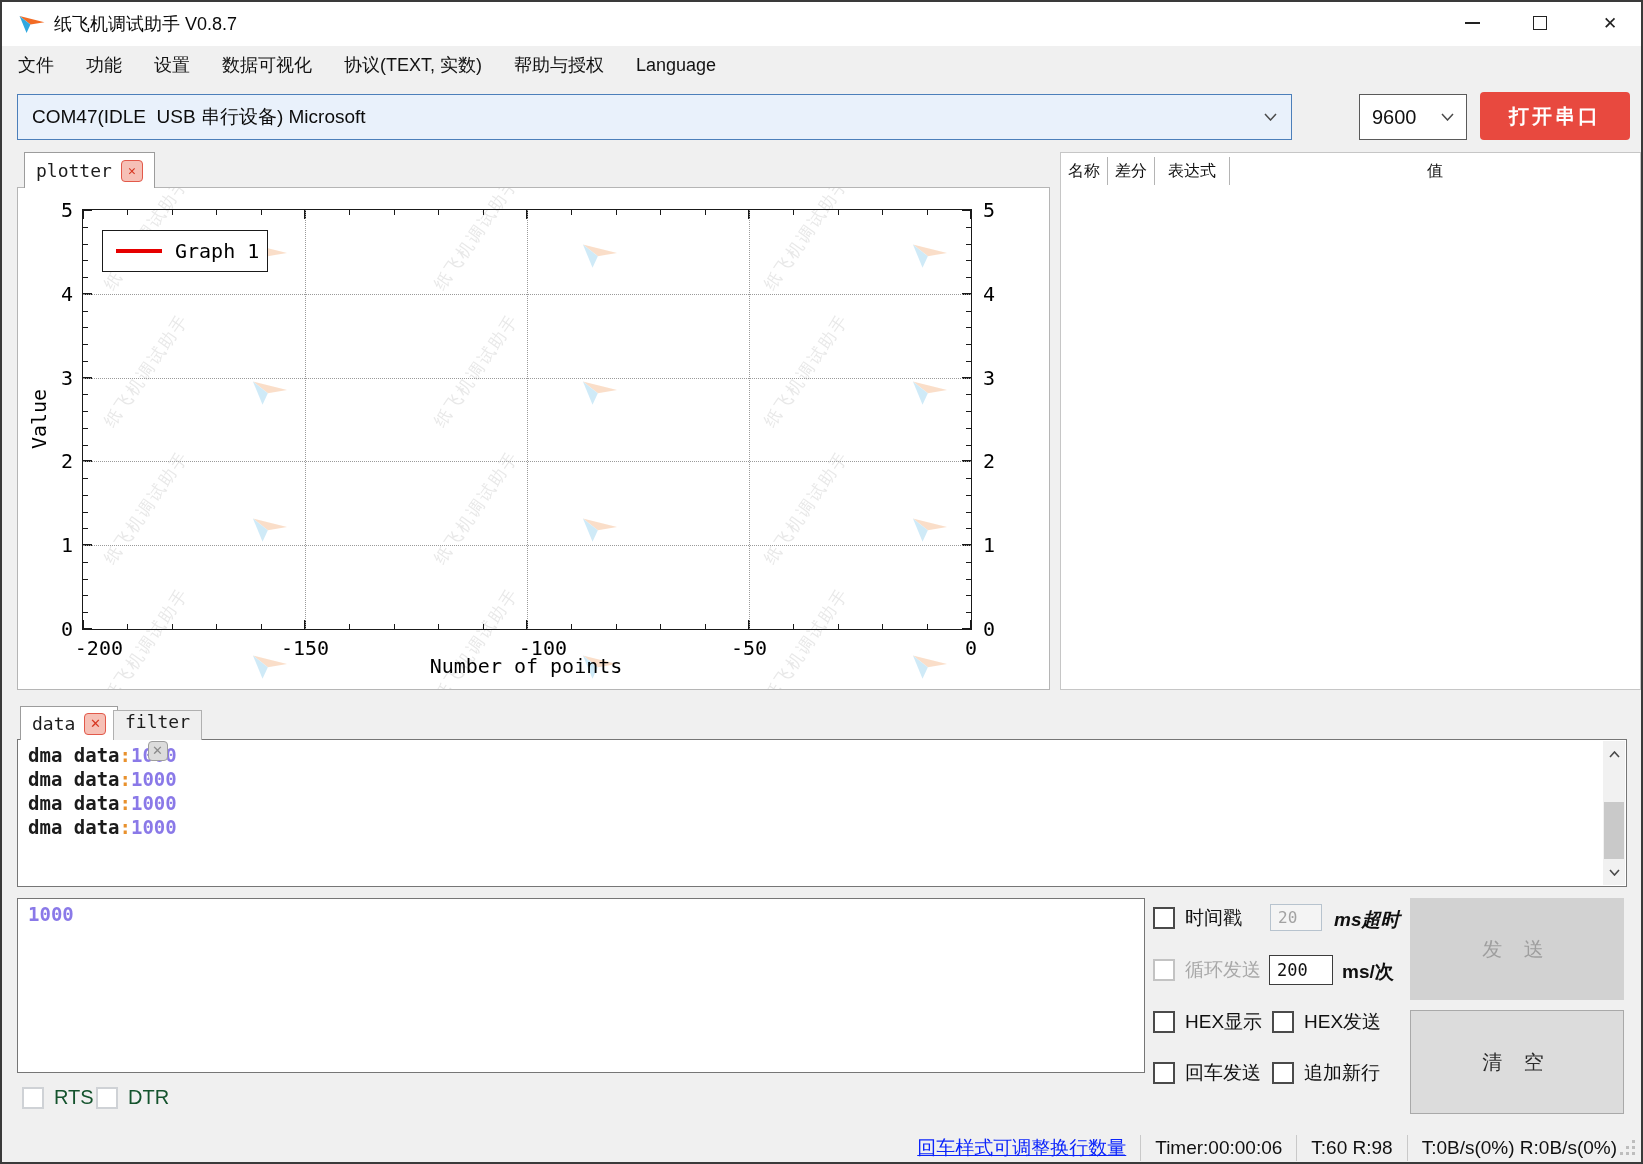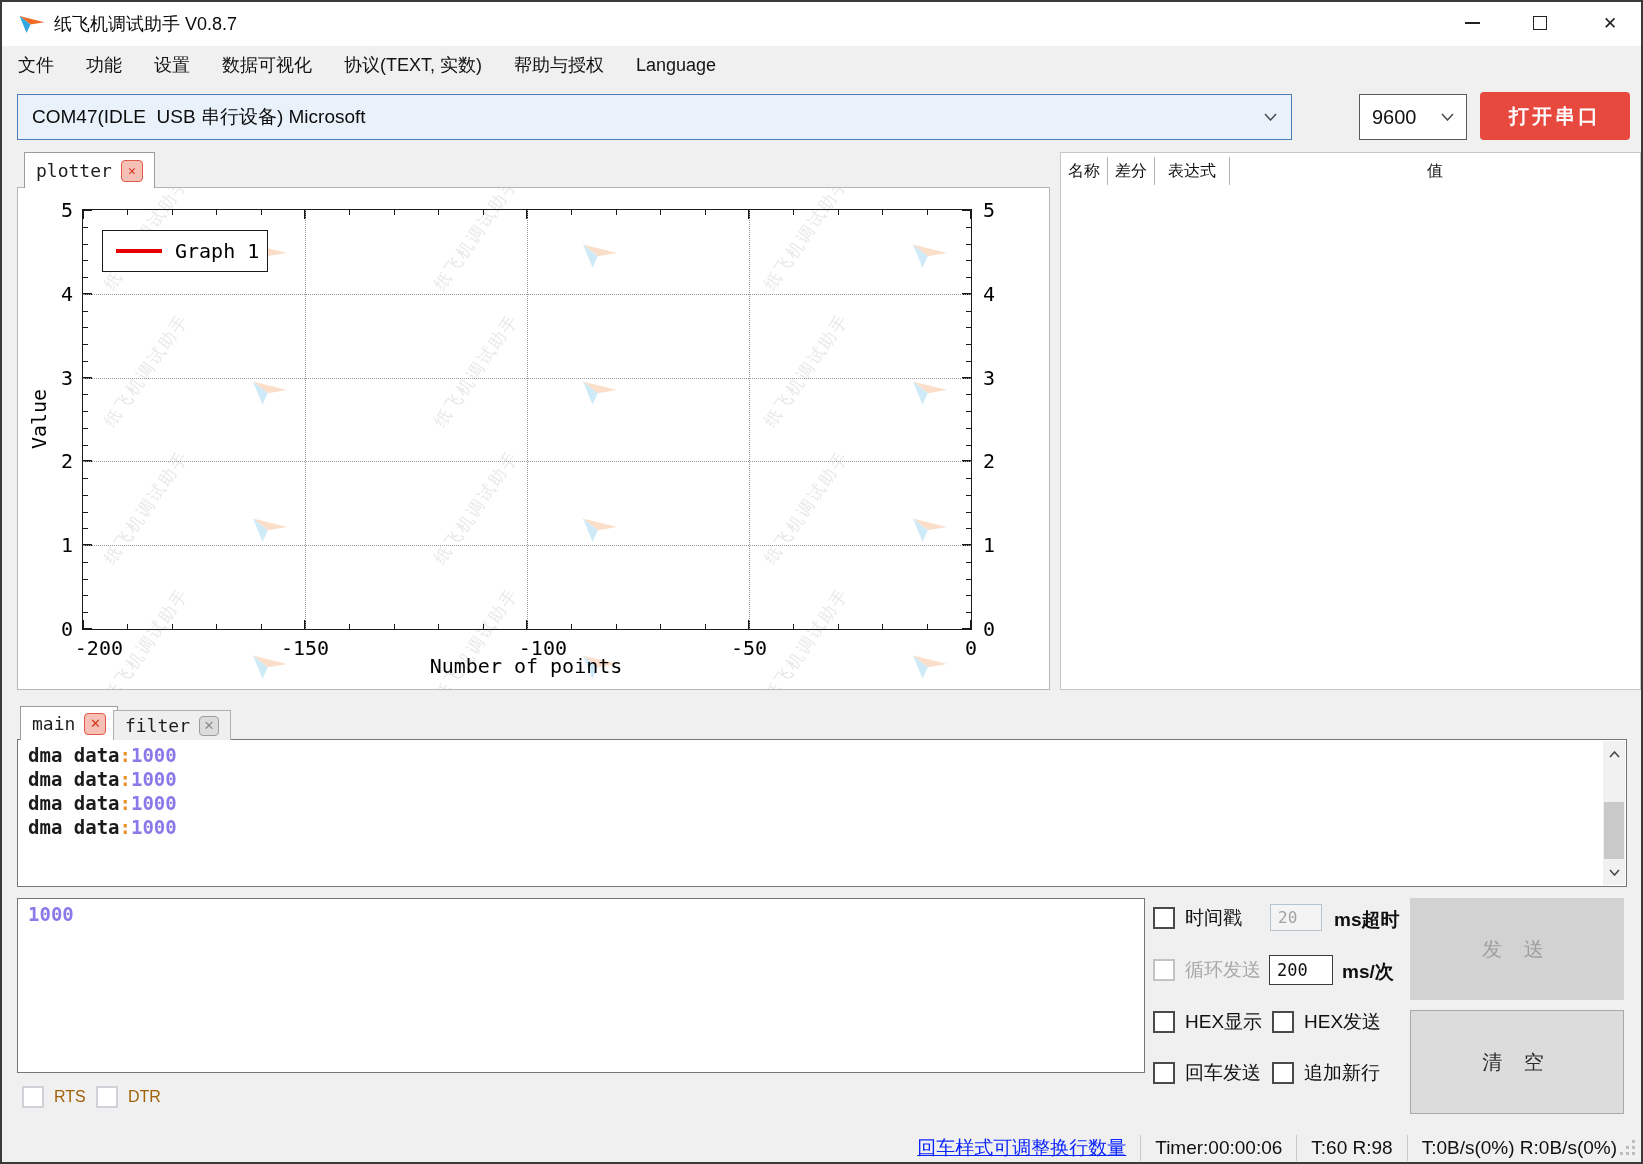--- a/index.html
+++ b/index.html
@@ -37,21 +37,21 @@
   .tab{position:absolute;display:inline-flex;align-items:center;gap:9px;box-sizing:border-box;
     background:#fff;border:1px solid #9c9c9c;border-bottom:none;padding:0 11px;z-index:3;}
   .tab .lbl{font-size:18px;color:#1c1c1c;}
   .tab-inactive{background:#efefef;border-color:#b0b0b0;}
   .tab-close{width:22px;height:22px;border-radius:4px;box-sizing:border-box;text-align:center;
     font-size:13px;font-weight:bold;line-height:20px;}
   .tab-close.red{border:1px solid #e2594a;background:#f6c0b6;color:#d6351f;}
   .tab-close.gray{border:1px solid #9d9d9d;background:#dcdcdc;color:#8a8a8a;width:20px;height:20px;line-height:18px;}
   #tab-plotter{left:22px;top:150px;height:36px;}
   #tab-main{left:18px;top:704px;height:34px;}
-  #tab-filter{left:111px;top:708px;height:30px;}
+  #tab-filter{left:111px;top:708px;height:30px;flex-direction:column;}
 
   
   .plotter-panel{position:absolute;left:15px;top:185px;width:1033px;height:503px;background:#fff;
     border:1px solid #b5b5b5;box-sizing:border-box;overflow:hidden;}
   #wm-layer{position:absolute;left:0;top:0;width:100%;height:100%;z-index:0;}
   .wm-text{position:absolute;font-size:17px;color:rgba(150,150,150,0.22);transform:rotate(-55deg);white-space:nowrap;letter-spacing:2px;}
   .wm-plane{position:absolute;opacity:0.55;}
   #chart-frame{position:absolute;left:64px;top:21px;width:888px;height:419px;border:1.5px solid #1a1a1a;z-index:1;}
   .tick{position:absolute;background:#1a1a1a;}
   .grid-v{position:absolute;top:0;height:100%;width:0;border-left:1px dotted #9a9a9a;}
@@ -83,26 +83,26 @@
   
   .send-box{position:absolute;left:15px;top:896px;width:1128px;height:175px;background:#fff;border:1px solid #767676;box-sizing:border-box;}
   .send-box .val{position:absolute;left:10px;top:4px;font-size:19px;font-weight:bold;color:#8a79e8;}
 
   .cb-row{position:absolute;display:flex;align-items:center;gap:10px;}
   .cb{width:18px;height:18px;border:2px solid #4a4a4a;background:#fff;box-sizing:content-box;}
   .cb.dis{border-color:#c3c3c3;}
   .cb.faint{border-color:#cfd2d6;}
   .cb-label{font-size:19px;color:#101010;white-space:nowrap;}
   .cb-label.dis{color:#a8a8a8;}
-  .cb-label.faint{color:#a16207;font-size:16px;}
+  .cb-label.faint{color:#14532d;font-size:20px;}
   .num-input{position:absolute;box-sizing:border-box;font-family:"DejaVu Sans Mono",monospace;padding-left:7px;}
   #in-timeout{left:1268px;top:902px;width:52px;height:27px;border:1px solid #b7c3ce;background:#f4f4f4;color:#a2a2a2;font-size:16px;}
   #in-interval{left:1267px;top:953px;width:64px;height:30px;border:1.5px solid #3c3c3c;background:#fff;color:#111;font-size:17px;}
   .unit{position:absolute;font-size:19px;font-weight:bold;color:#101010;white-space:nowrap;}
-  #lb-timeout{left:1332px;top:905px;}
+  #lb-timeout{left:1332px;top:905px;font-style:italic;}
   #lb-interval{left:1340px;top:957px;}
 
   .big-btn{position:absolute;left:1408px;width:214px;font-size:20px;letter-spacing:8px;display:flex;align-items:center;justify-content:center;font-family:inherit;}
   #btn-send{top:896px;height:102px;background:#d2d2d2;border:none;color:#9e9e9e;}
   #btn-clear{top:1008px;height:104px;background:#dcdcdc;border:1px solid #a9a9a9;color:#2b2b2b;box-sizing:border-box;}
 
   
   .statusbar{position:absolute;right:24px;top:1128px;height:36px;display:flex;align-items:center;gap:14px;}
   .status-item{font-size:19px;color:#101010;white-space:nowrap;}
   .status-link{color:#0b24fb;text-decoration:underline;}
@@ -361,21 +361,21 @@
         <div class="watch-sep"></div>
         <div class="watch-cell" style="width:46px">差分</div>
         <div class="watch-sep"></div>
         <div class="watch-cell" style="width:74px">表达式</div>
         <div class="watch-sep"></div>
         <div class="watch-cell" style="flex:1">值</div>
       </div>
   </div>
 
   <div class="tab" id="tab-main">
-    <span class="lbl mono">main</span>
+    <span class="lbl mono">data</span>
     <span class="tab-close red">✕</span>
   </div>
   <div class="tab tab-inactive" id="tab-filter">
     <span class="lbl mono">filter</span>
     <span class="tab-close gray">✕</span>
   </div>
 
   <div class="recv-box">
     <div id="recv-lines" class="mono">
         <div class="recv-line"><span class="rc-text">dma data</span><span class="rc-colon">:</span><span class="rc-val">1000</span></div>

